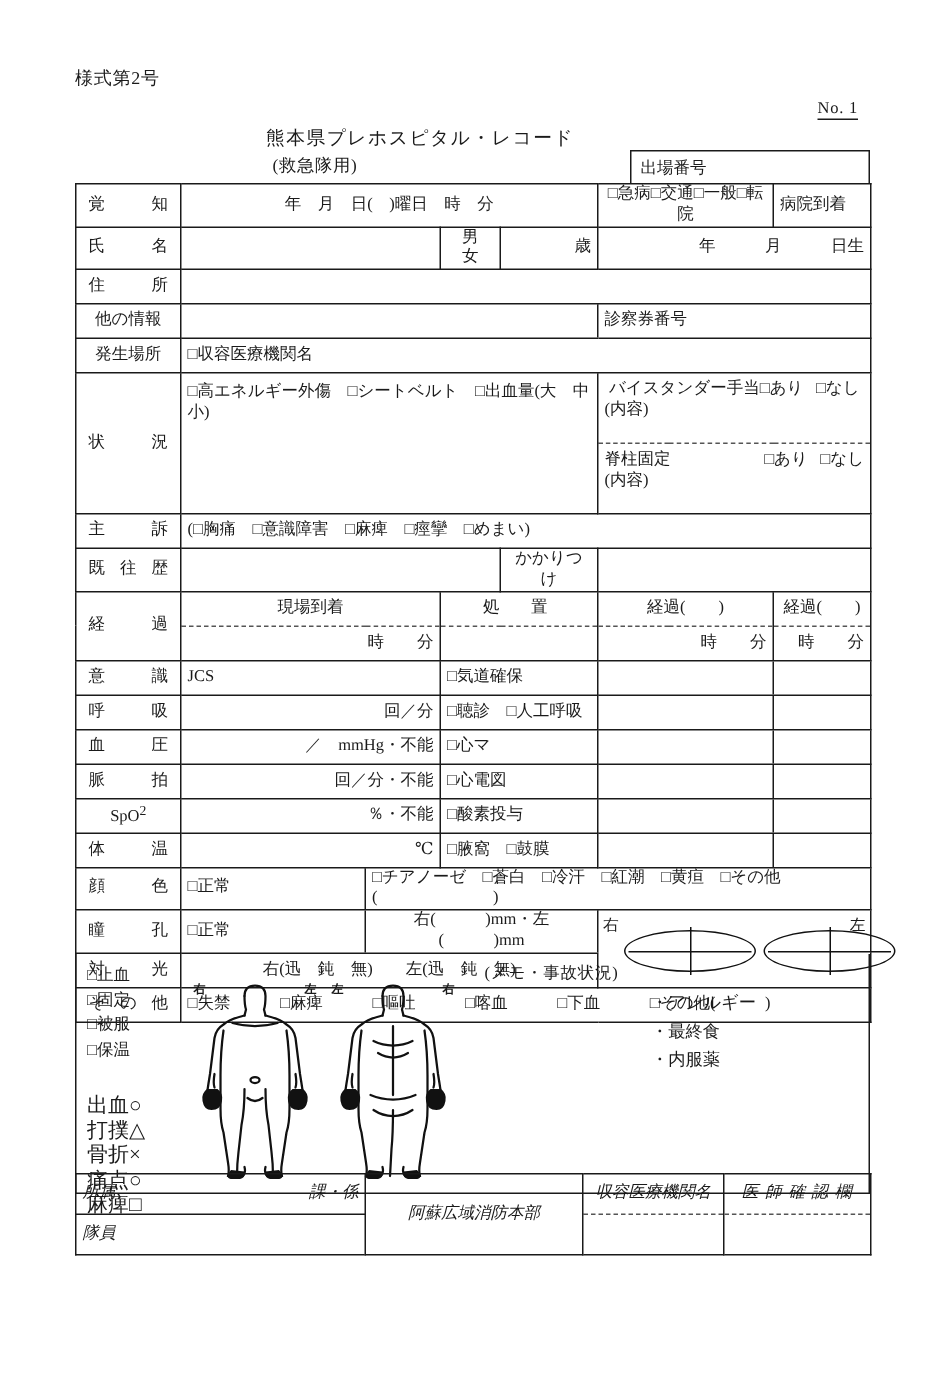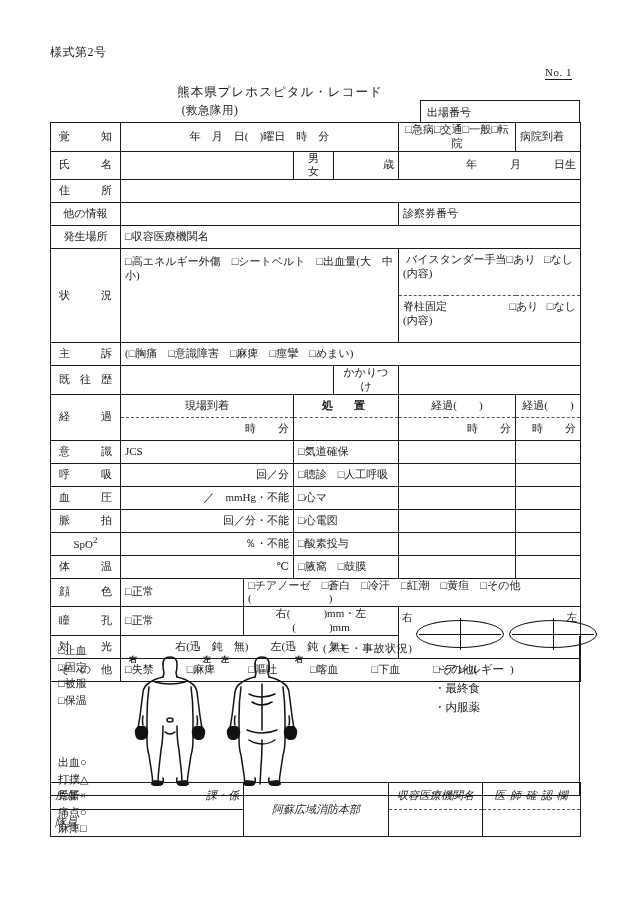--- a/index.html
+++ b/index.html
@@ -19,40 +19,40 @@
   table.grid td{border:1px solid #1a1a1a;font-size:11px;padding:0 4px;vertical-align:middle;height:22px;line-height:1.25;}
   .lbl{text-align:justify;text-align-last:justify;padding:0 8px !important;white-space:nowrap;}
   .lbl2{text-align:center;margin-left:30px;}
   .c{text-align:center;}
   .r{text-align:right;}
   .l{text-align:left;}
   .d-r{border-right:1px dashed #555 !important;}
   .d-b{border-bottom:1px dashed #555 !important;}
   .d-t{border-top:1px dashed #555 !important;}
   .sp{letter-spacing:.08em;}
-  .wide{letter-spacing:.45em;font-weight:bold;}
+  .wide{letter-spacing:.45em;}
   .tiny{font-size:10px;}
 
   
   .dispatch{position:absolute;left:420px;top:100px;width:160px;height:22px;border:1px solid #1a1a1a;border-bottom:none;font-size:11px;line-height:22px;padding-left:6px;box-sizing:border-box;}
 
   
   #main{left:50px;top:122px;width:530px;}
 
   
   .eyes{position:relative;height:44px;}
   .eyelbl{position:absolute;top:1px;font-size:10.5px;}
   .eye{position:absolute;top:10px;width:86px;height:26px;border:1.4px solid #111;border-radius:50%;}
   .eye:before{content:"";position:absolute;left:50%;top:-3px;width:1.2px;height:32px;background:#111;}
   .eye:after{content:"";position:absolute;top:50%;left:2px;width:82px;height:1.2px;background:#111;}
 
   
   .memo{position:absolute;left:50px;top:636px;width:530px;height:160px;border:1px solid #1a1a1a;border-top:none;box-sizing:border-box;}
   .memo-checks{position:absolute;left:7px;top:6px;font-size:11px;line-height:16.5px;}
-  .memo-legend{position:absolute;left:7px;top:94px;font-size:11px;line-height:16.5px;margin-top:24px;}
+  .memo-legend{position:absolute;left:7px;top:94px;font-size:14px;line-height:16.5px;}
   .memo-title{position:absolute;left:272px;top:5px;font-size:11px;letter-spacing:.5px;}
   .memo-bullets{position:absolute;left:383px;top:24px;font-size:11.5px;line-height:19px;}
   .fig{position:absolute;top:18px;width:86px;height:132px;}
   .fig svg{display:block;width:100%;height:100%;}
   .figlbl{position:absolute;top:0;font-size:8px;font-weight:bold;}
 
   
   #foot{left:50px;top:782px;width:530px;font-style:italic;}
   #foot td{height:26px;}
 </style>

